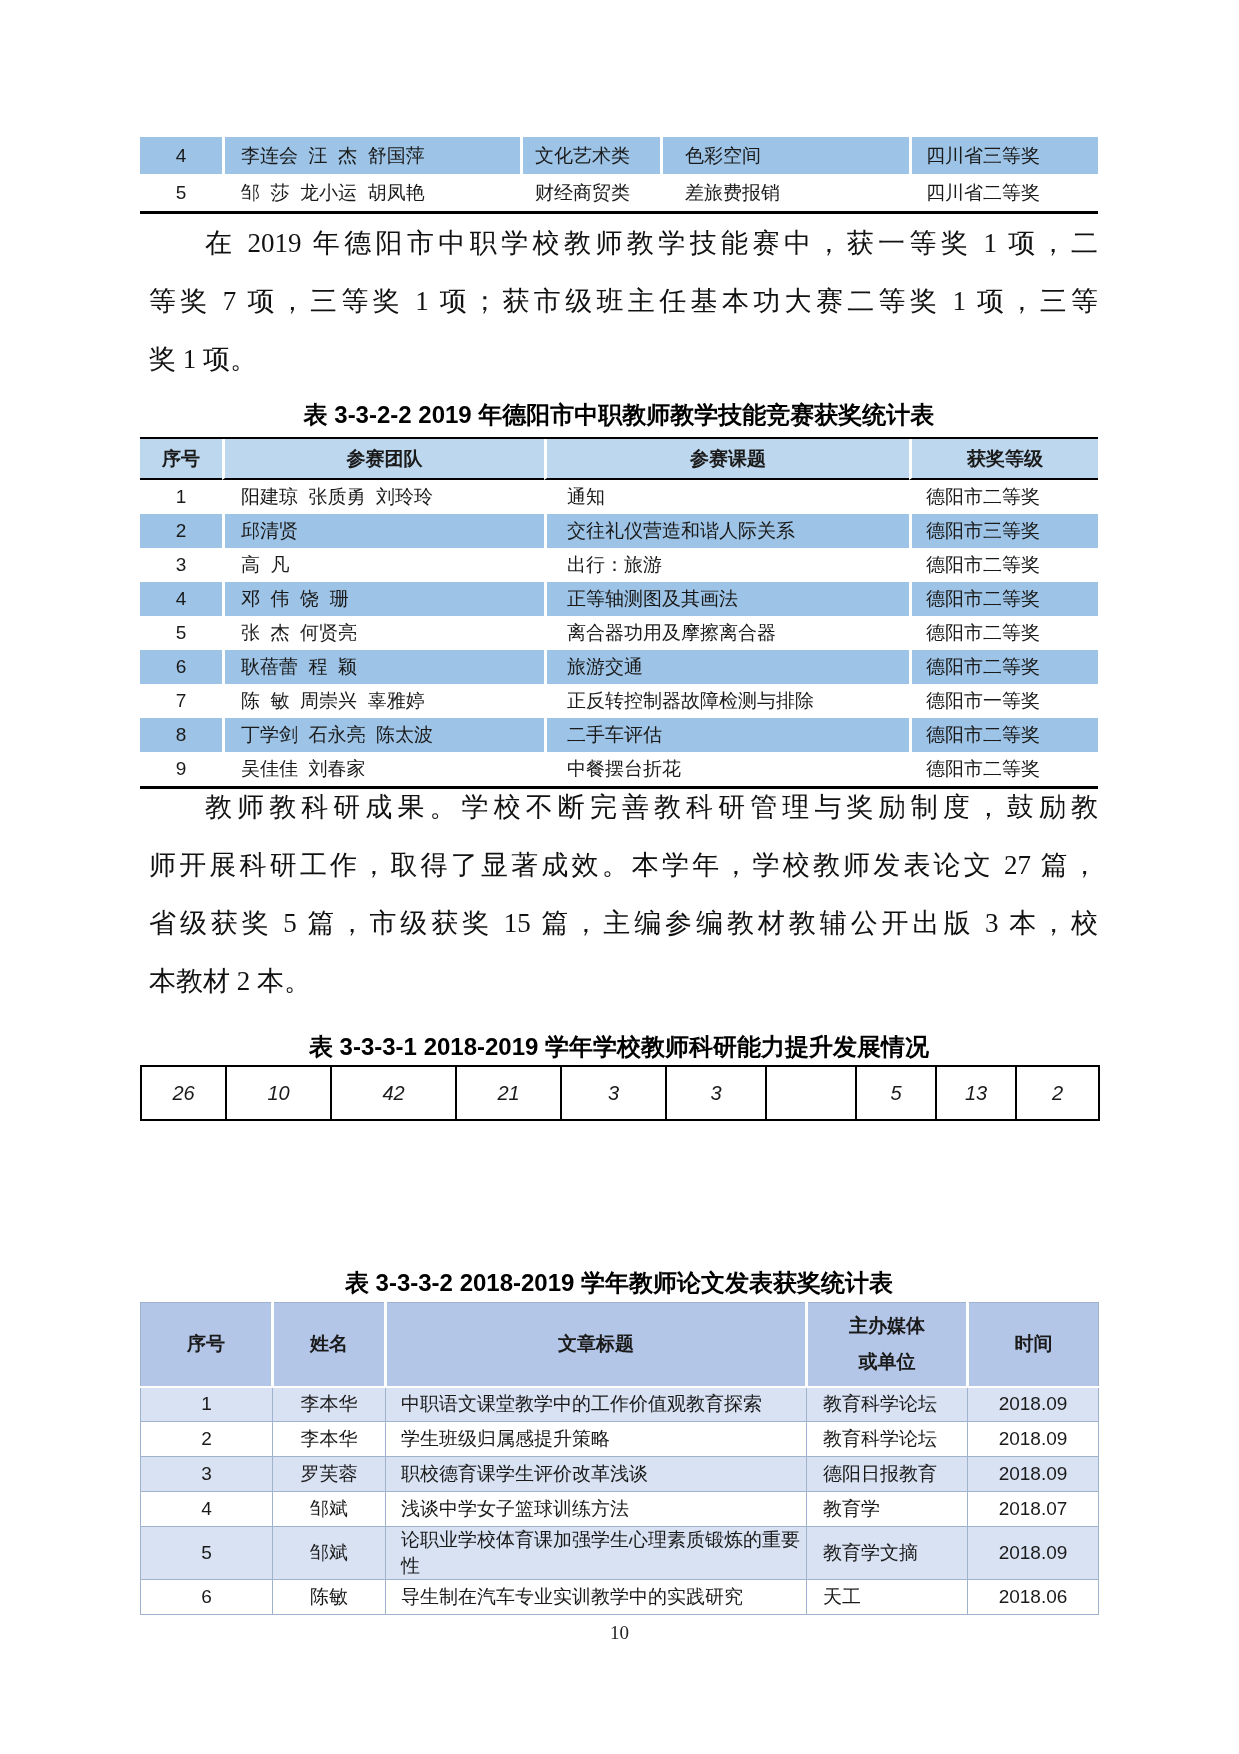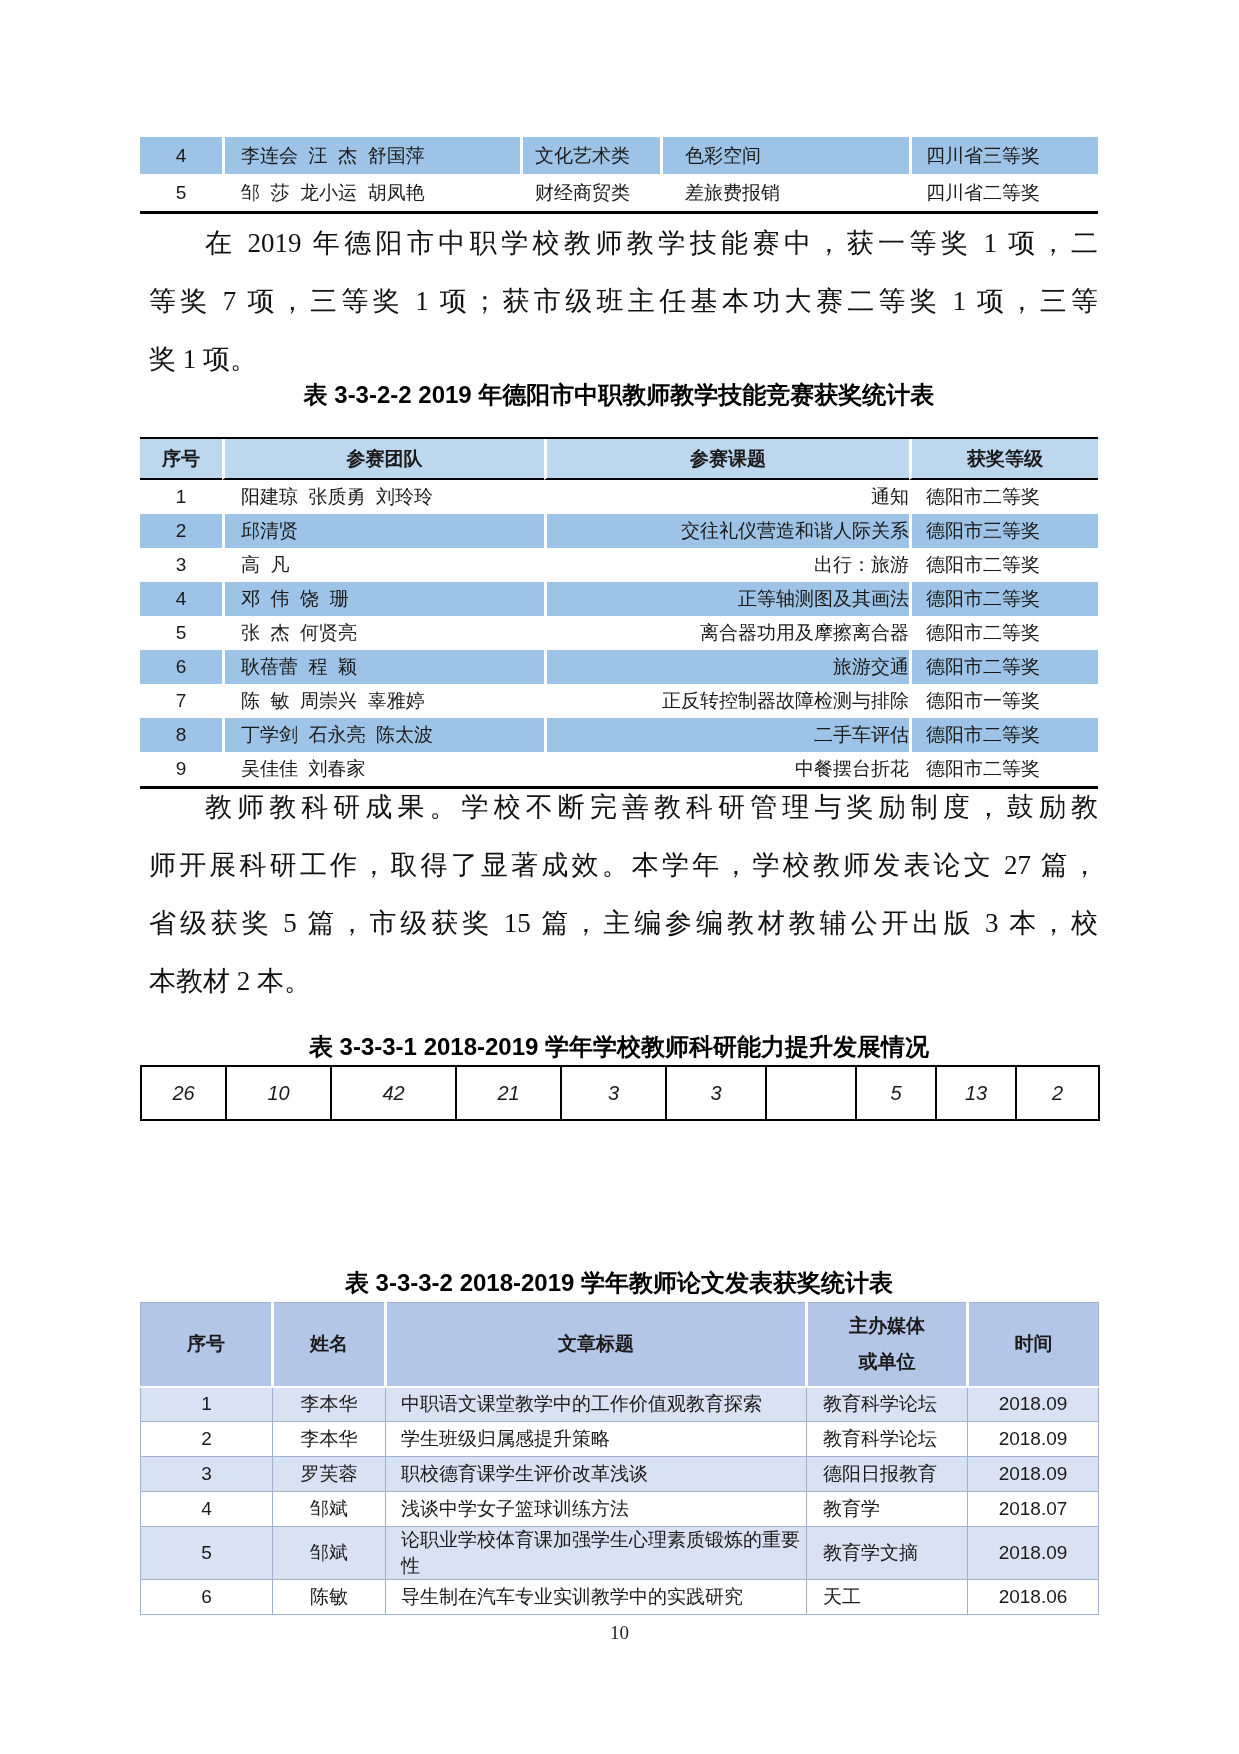--- a/index.html
+++ b/index.html
@@ -14,21 +14,21 @@
   table { border-collapse:separate; border-spacing:0; table-layout:fixed; width:100%; }
   td,th { overflow:hidden; vertical-align:middle; }
 
   
   .bstbl td, .bstbl th { border-left:3px solid #ffffff; font-size:19px; }
   .bstbl td:first-child, .bstbl th:first-child { border-left:none; }
   .bstbl .c-seq   { text-align:center; }
   .bstbl .c-team  { text-align:left; padding-left:16px; white-space:pre; }
   .bstbl .c-cat   { text-align:left; padding-left:12px; }
   .bstbl .c-work  { text-align:left; padding-left:22px; }
-  .bstbl .c-topic { text-align:right; padding-left:20px; }
+  .bstbl .c-topic { text-align:left; padding-left:20px; }
   .bstbl .c-award { text-align:left; padding-left:14px; }
 
   #toptable { border-bottom:3px solid #000; }
   #toptable td { height:37px; }
   #toptable tbody tr:nth-of-type(odd) td { background:#9DC3E6; }
 
   #table2 { border-top:2px solid #000; border-bottom:3px solid #000; }
   #table2 thead th { background:#BDD7EE; height:41px; border-bottom:2px solid #000;
                      font-weight:bold; text-align:center; }
   #table2 tbody td { height:34px; }
@@ -98,21 +98,21 @@
       </tr>
     </tbody>
 </table>
 
 <div class="para abs" style="left:149px; top:214px;">
   <div class="line just indent">在 2019 年德阳市中职学校教师教学技能赛中，获一等奖 1 项，二</div>
   <div class="line just">等奖 7 项，三等奖 1 项；获市级班主任基本功大赛二等奖 1 项，三等</div>
   <div class="line">奖 1 项。</div>
 </div>
 
-<div class="tbl-title abs" style="left:140px; top:378px;">表 3-3-2-2  2019 年德阳市中职教师教学技能竞赛获奖统计表</div>
+<div class="tbl-title abs" style="left:140px; top:398px;">表 3-3-2-2  2019 年德阳市中职教师教学技能竞赛获奖统计表</div>
 
 <table id="table2" class="bstbl abs" style="left:140px; top:437px; width:958px;">
   <colgroup>
     <col style="width:82px">
       <col style="width:322px">
       <col style="width:365px">
       <col style="width:189px">
   </colgroup>
   <thead>
     <tr>

